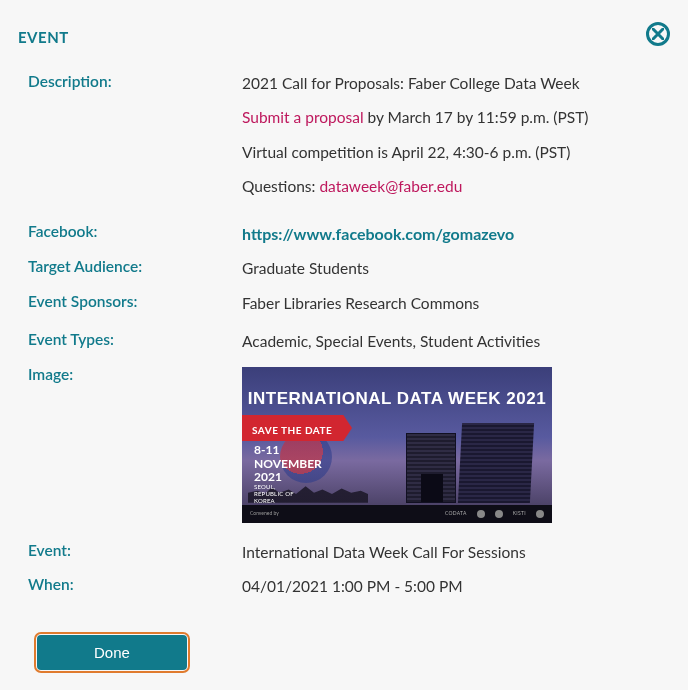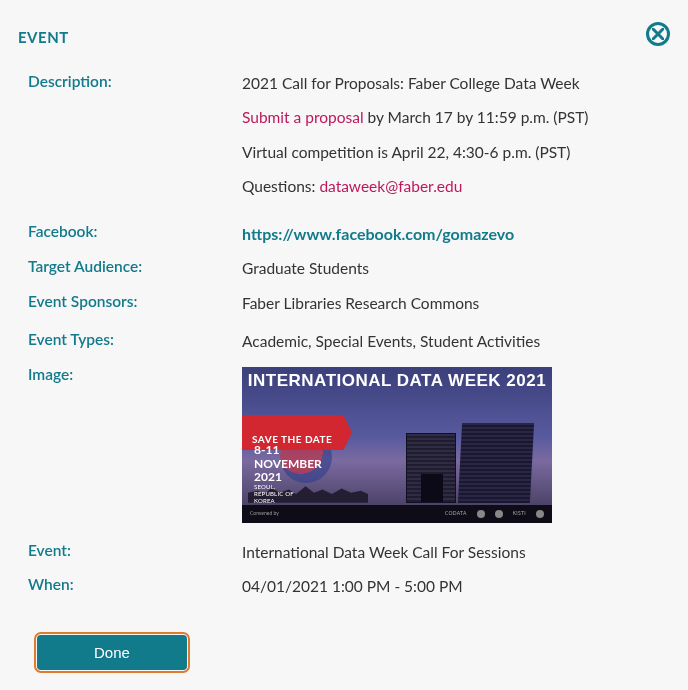--- a/index.html
+++ b/index.html
@@ -71,36 +71,36 @@
   
   .banner {
     width: 310px; height: 156px;
     background: linear-gradient(to bottom, #3b3f7a 0%, #585a9f 45%, #7a6aa0 60%, #3a3352 100%);
     position: relative;
     overflow: hidden;
     margin-top: 2px;
   }
   .banner-title {
     position: absolute;
-    top: 2px; left: 0; right: 0;
+    top: 20px; left: 0; right: 0;
     text-align: center;
     color: #fff;
     font-weight: 800;
     font-size: 17px;
     letter-spacing: 0.5px;
     font-family: Arial, sans-serif;
   }
   .ribbon {
     position: absolute;
     top: 48px; left: 0;
     background: #d22630;
     color: #fff;
     font-weight: 700;
     font-size: 10px;
-    padding: 17px 12px 4px 10px;
+    padding: 8px 12px 4px 10px;
     letter-spacing: 0.5px;
     clip-path: polygon(0 0, 92% 0, 100% 50%, 92% 100%, 0 100%);
     width: 110px;
   }
   .date-block {
     position: absolute;
     left: 12px; top: 76px;
     color: #fff;
     font-size: 9px;
     font-weight: 700;

